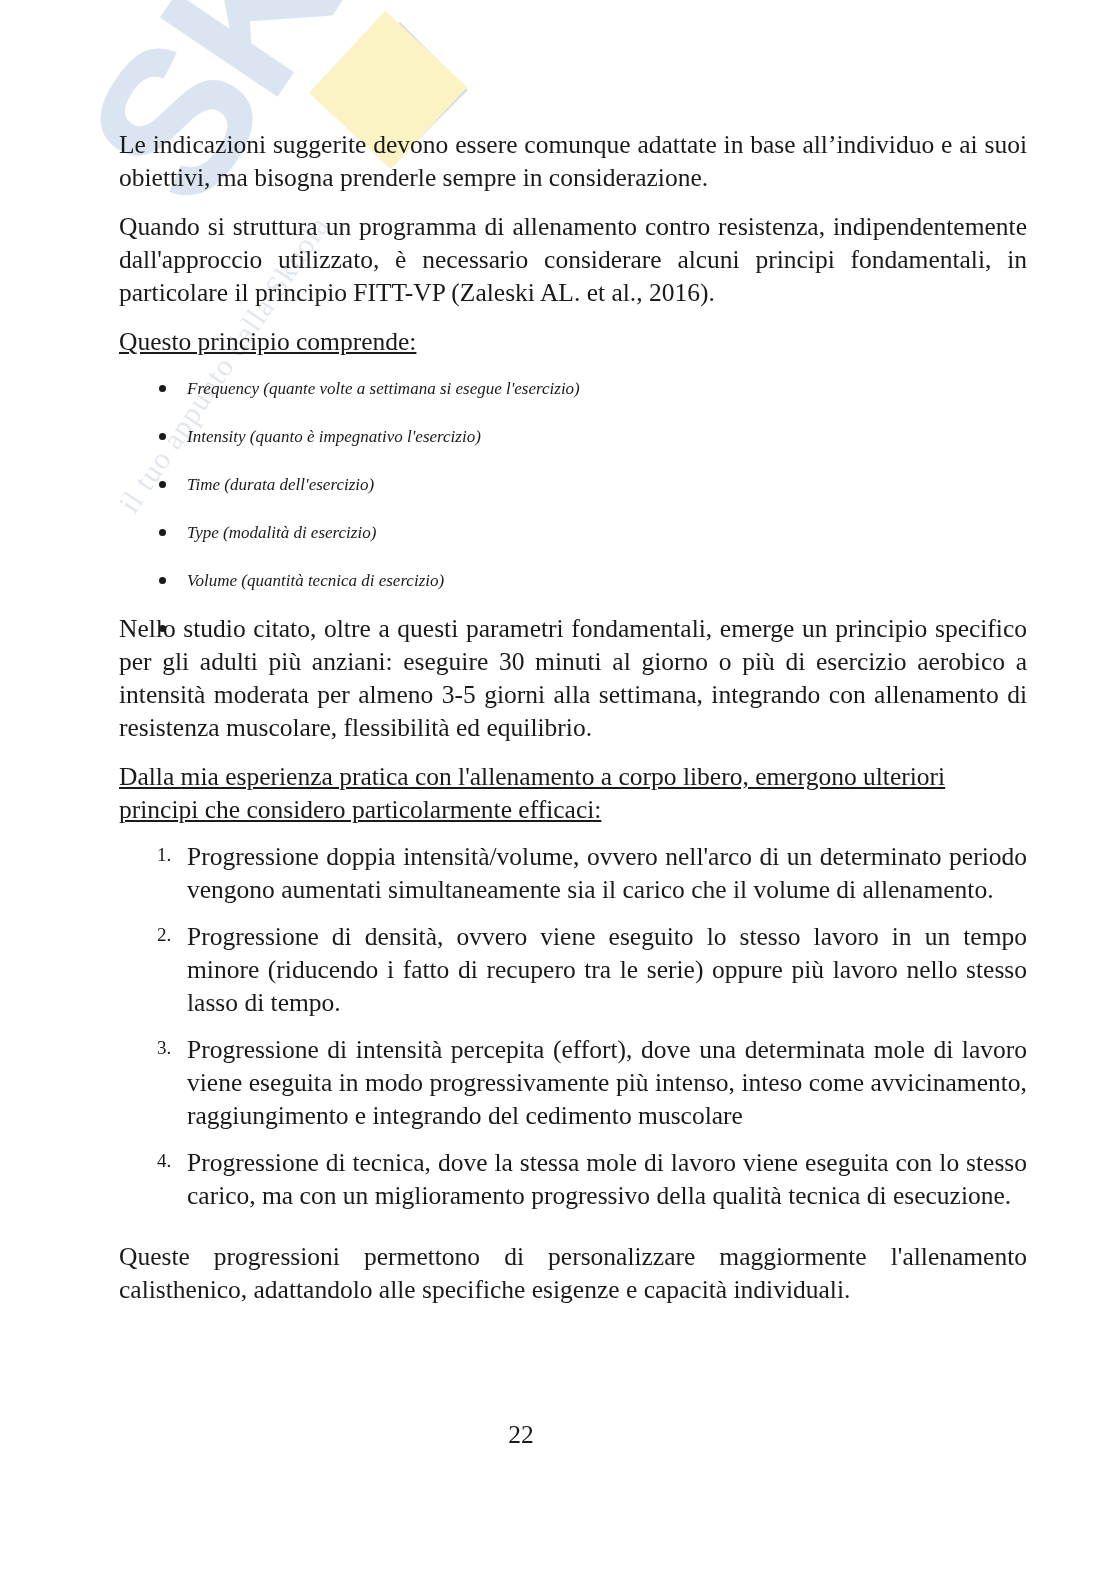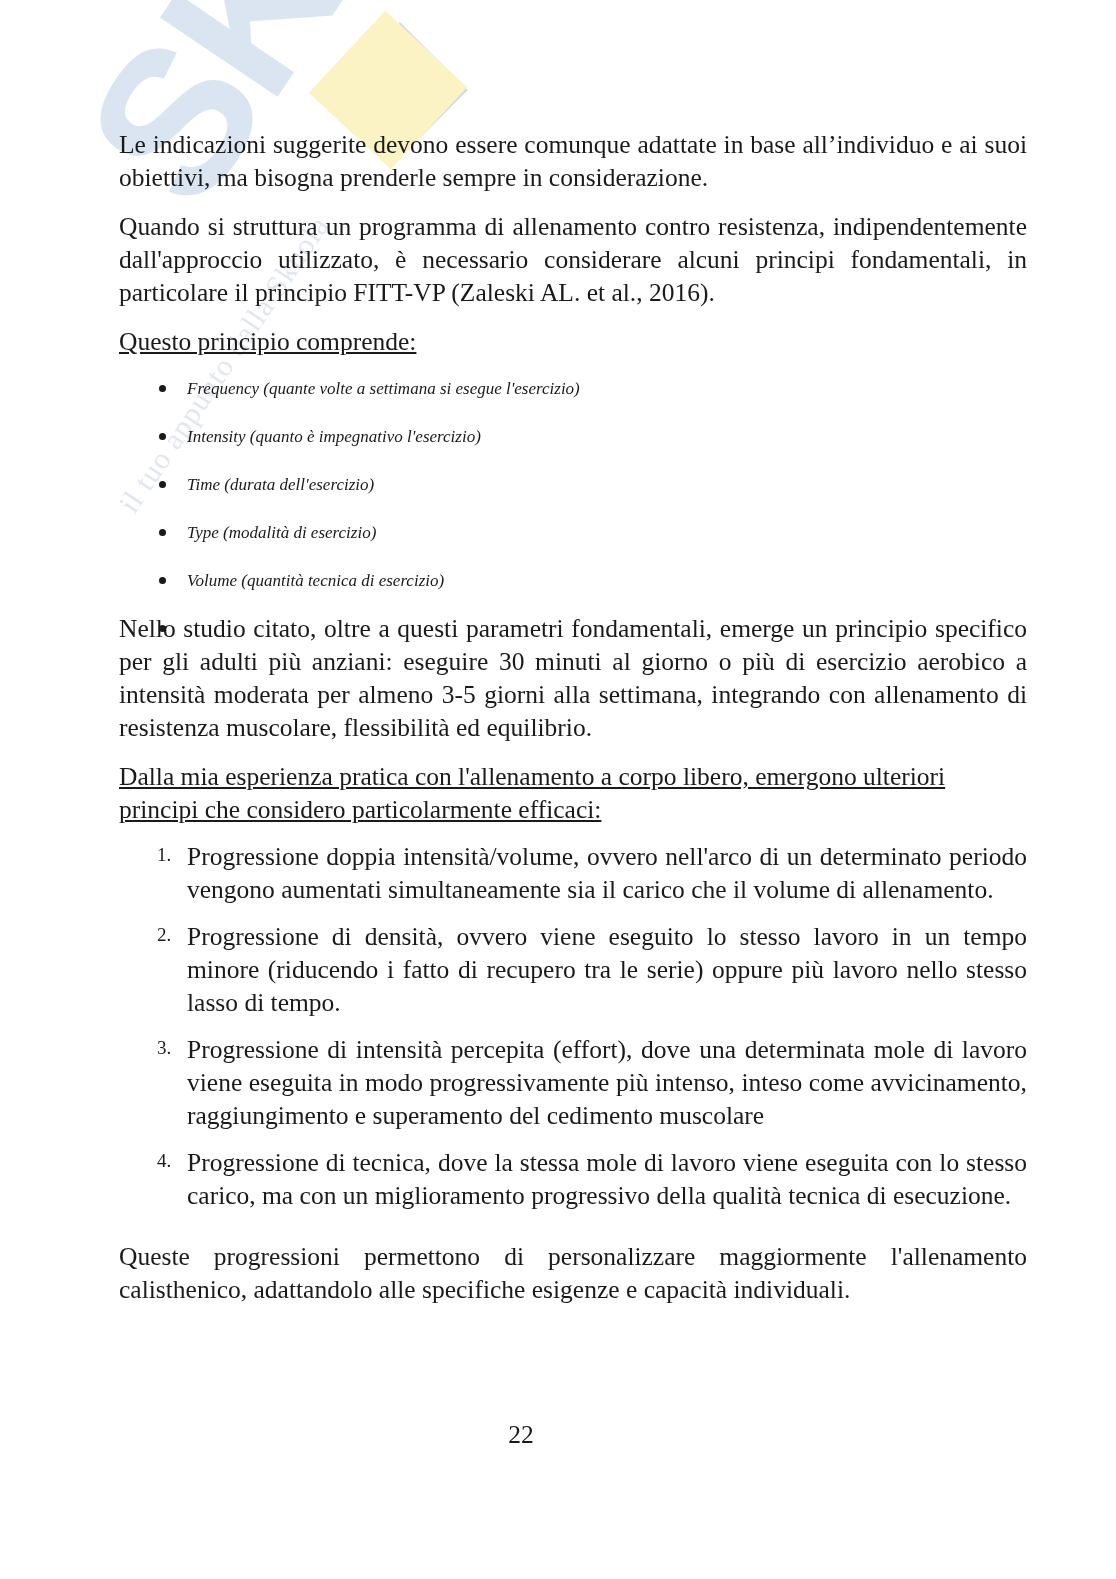--- a/index.html
+++ b/index.html
@@ -213,21 +213,21 @@
       <li>
         <span class="num">1.</span>
         <span>Progressione doppia intensità/volume, ovvero nell'arco di un determinato periodo vengono aumentati simultaneamente sia il carico che il volume di allenamento.</span>
       </li>
       <li>
         <span class="num">2.</span>
         <span>Progressione di densità, ovvero viene eseguito lo stesso lavoro in un tempo minore (riducendo i fatto di recupero tra le serie) oppure più lavoro nello stesso lasso di tempo.</span>
       </li>
       <li>
         <span class="num">3.</span>
-        <span>Progressione di intensità percepita (effort), dove una determinata mole di lavoro viene eseguita in modo progressivamente più intenso, inteso come avvicinamento, raggiungimento e superamento del cedimento muscolare</span>
+        <span>Progressione di intensità percepita (effort), dove una determinata mole di lavoro viene eseguita in modo progressivamente più intenso, inteso come avvicinamento, raggiungimento e integrando del cedimento muscolare</span>
       </li>
       <li>
         <span class="num">4.</span>
         <span>Progressione di tecnica, dove la stessa mole di lavoro viene eseguita con lo stesso carico, ma con un miglioramento progressivo della qualità tecnica di esecuzione.</span>
       </li>
     </ol>
 
     <p class="para">Queste progressioni permettono di personalizzare maggiormente l'allenamento calisthenico, adattandolo alle specifiche esigenze e capacità individuali.</p>
 
   </div>

